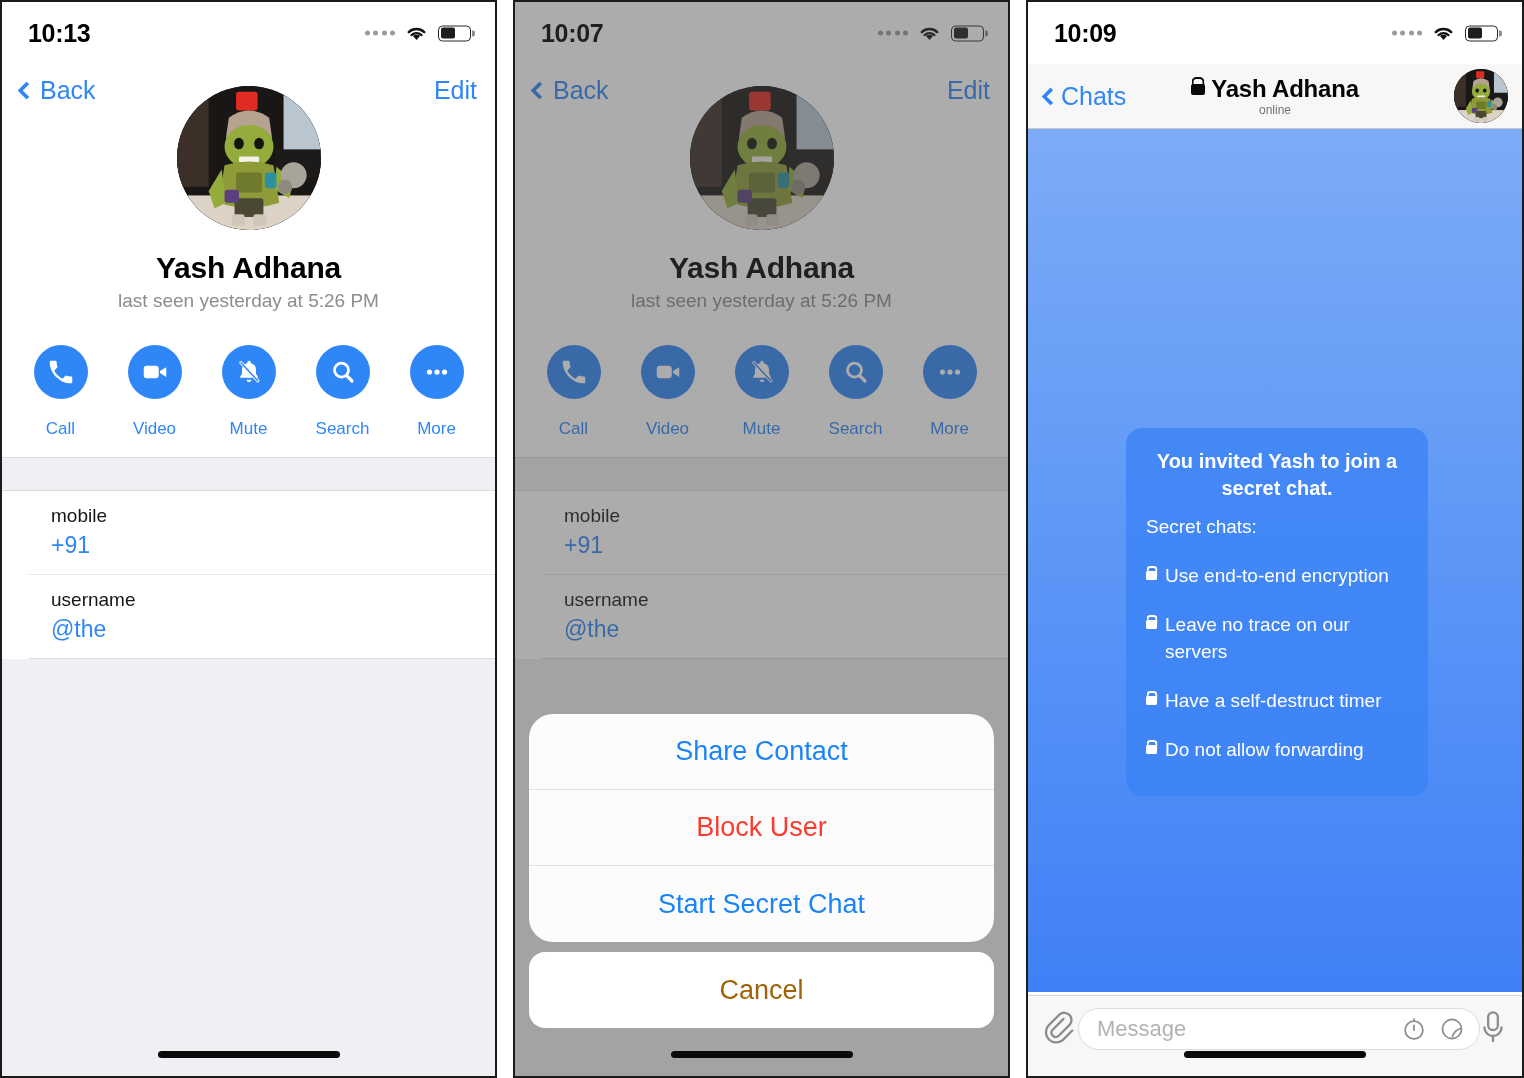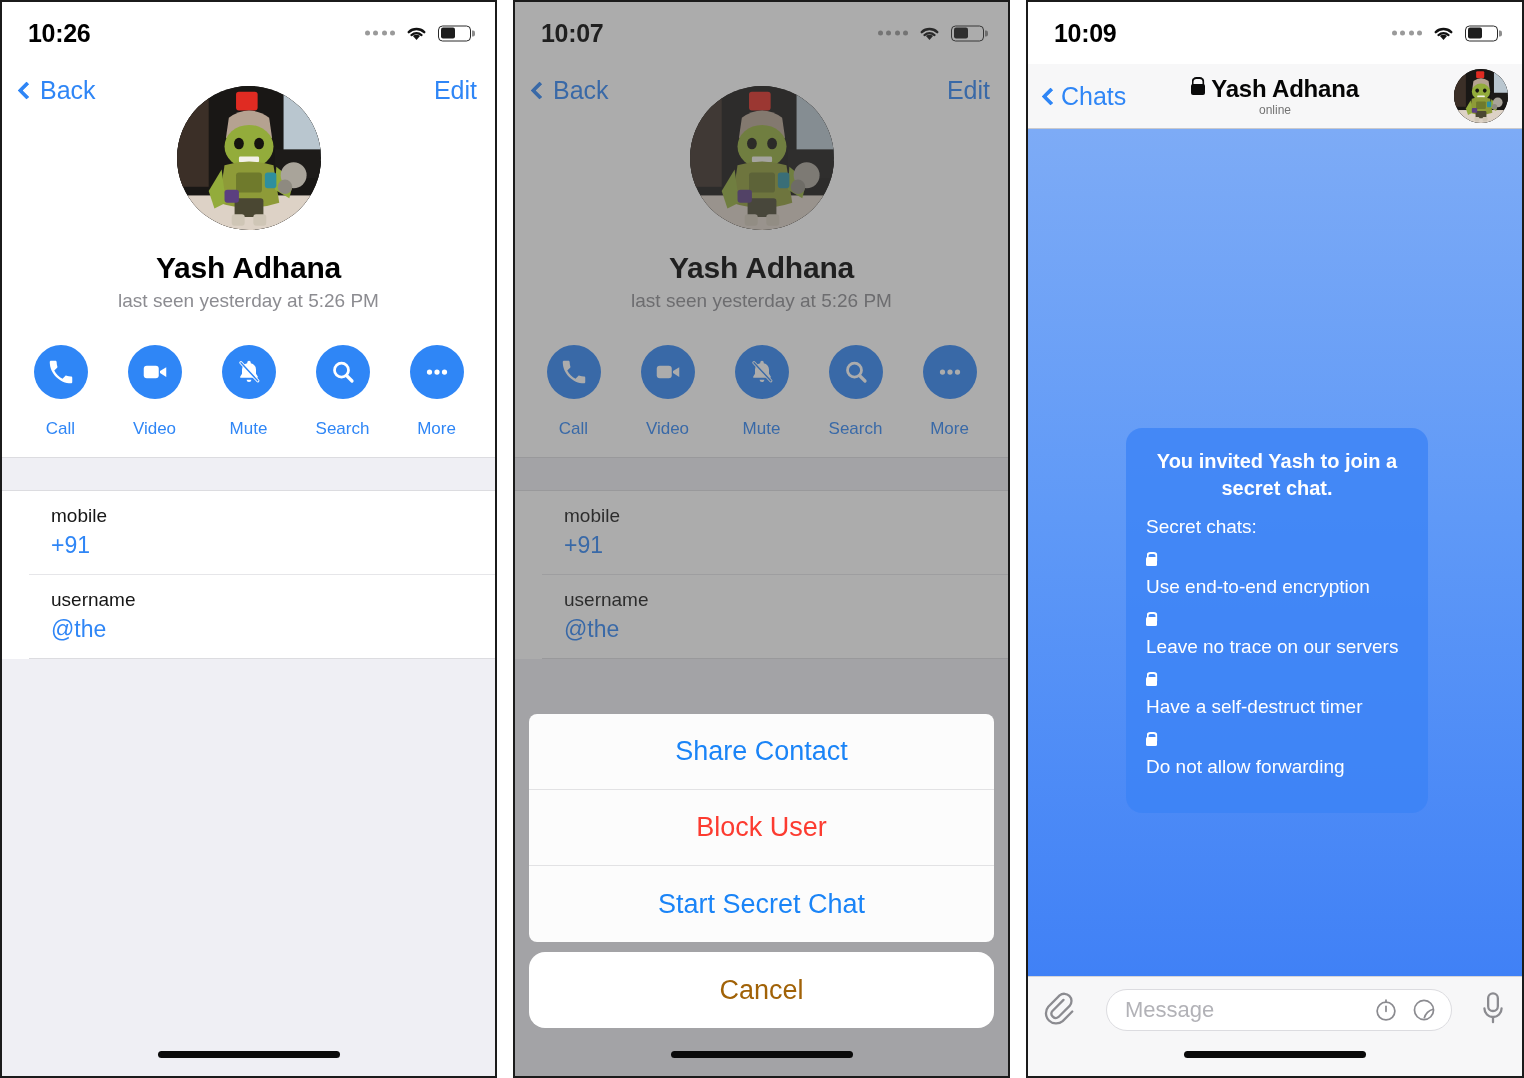--- a/index.html
+++ b/index.html
@@ -204,21 +204,21 @@
 
   
   .sheet {
     position: absolute;
     left: 14px; right: 14px;
     bottom: 48px;
     z-index: 30;
   }
   .sheet-group {
     background: rgba(255,255,255,0.96);
-    border-radius: 8px;
+    border-radius: 24px;
     overflow: hidden;
   }
   .sheet-item {
     height: 76px;
     display: flex;
     align-items: center;
     justify-content: center;
     font-size: 27px;
     color: #1a84f7;
     border-bottom: 1px solid #e2e2e4;
@@ -322,22 +322,21 @@
     font-size: 19px;
     line-height: 1.42;
     margin-bottom: 6px;
   }
   .bub-line {
     font-size: 19px;
     line-height: 1.42;
     display: flex;
     align-items: flex-start;
     gap: 8px;
-    margin-top: 8px;
-    flex-direction: column;
+    margin-top: 22px;
   }
   .mini-lock {
     flex: 0 0 auto;
     display: inline-block;
     width: 11px; height: 9px;
     background: #fff;
     border-radius: 1.5px;
     position: relative;
     margin-top: 8px;
   }
@@ -348,27 +347,27 @@
     transform: translateX(-50%);
     width: 7px; height: 7px;
     border: 2px solid #fff;
     border-bottom: none;
     border-radius: 4px 4px 0 0;
   }
 
   .composer {
     position: absolute;
     bottom: 0; left: 0; right: 0;
-    height: 100px;
+    height: 81px;
     background: #f7f7f8;
     border-top: 1px solid #d5d5d9;
     display: flex;
     align-items: flex-start;
     padding: 12px 16px 0 16px;
-    gap: 28px;
+    gap: 0;
   }
   .msg-field {
     flex: 1;
     height: 42px;
     border: 1px solid #dcdce0;
     background: #fff;
     border-radius: 21px;
     display: flex;
     align-items: center;
     padding: 0 14px 0 18px;
@@ -385,21 +384,21 @@
 </style>
 </head>
 <body>
 
 <div class="stage">
 
   <div class="panel p1">
     <div class="screen">
 
       <div class="statusbar">
-        <div class="status-time">10:26</div>
+        <div class="status-time">10:13</div>
         <div class="status-right">
           <span class="sig-dots">
               <i></i>
               <i></i>
               <i></i>
               <i></i>
             </span>
           <svg class="wifi-ic" viewBox="0 0 24 18">
             <path d="M12 15.6 L8.6 11.9 A5 5 0 0 1 15.4 11.9 Z" fill="#121212"></path>
             <path d="M4.6 8.1 A11 11 0 0 1 19.4 8.1" stroke="#121212" stroke-width="2.4" fill="none" stroke-linecap="round"></path>

